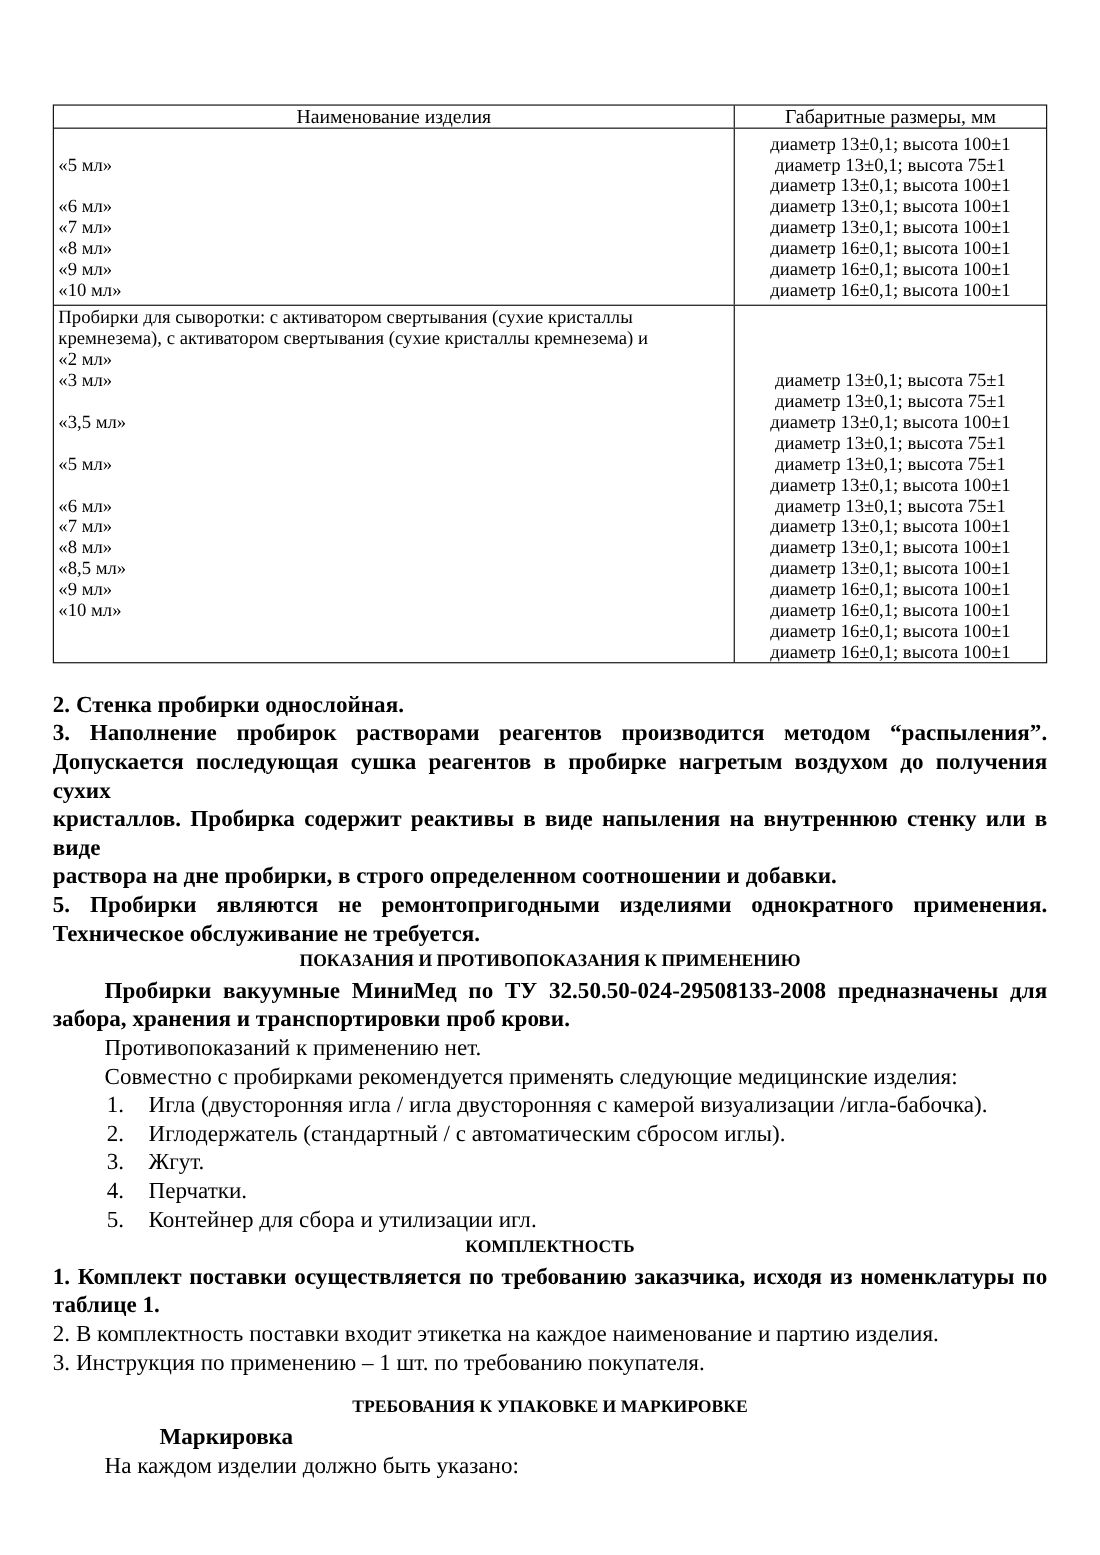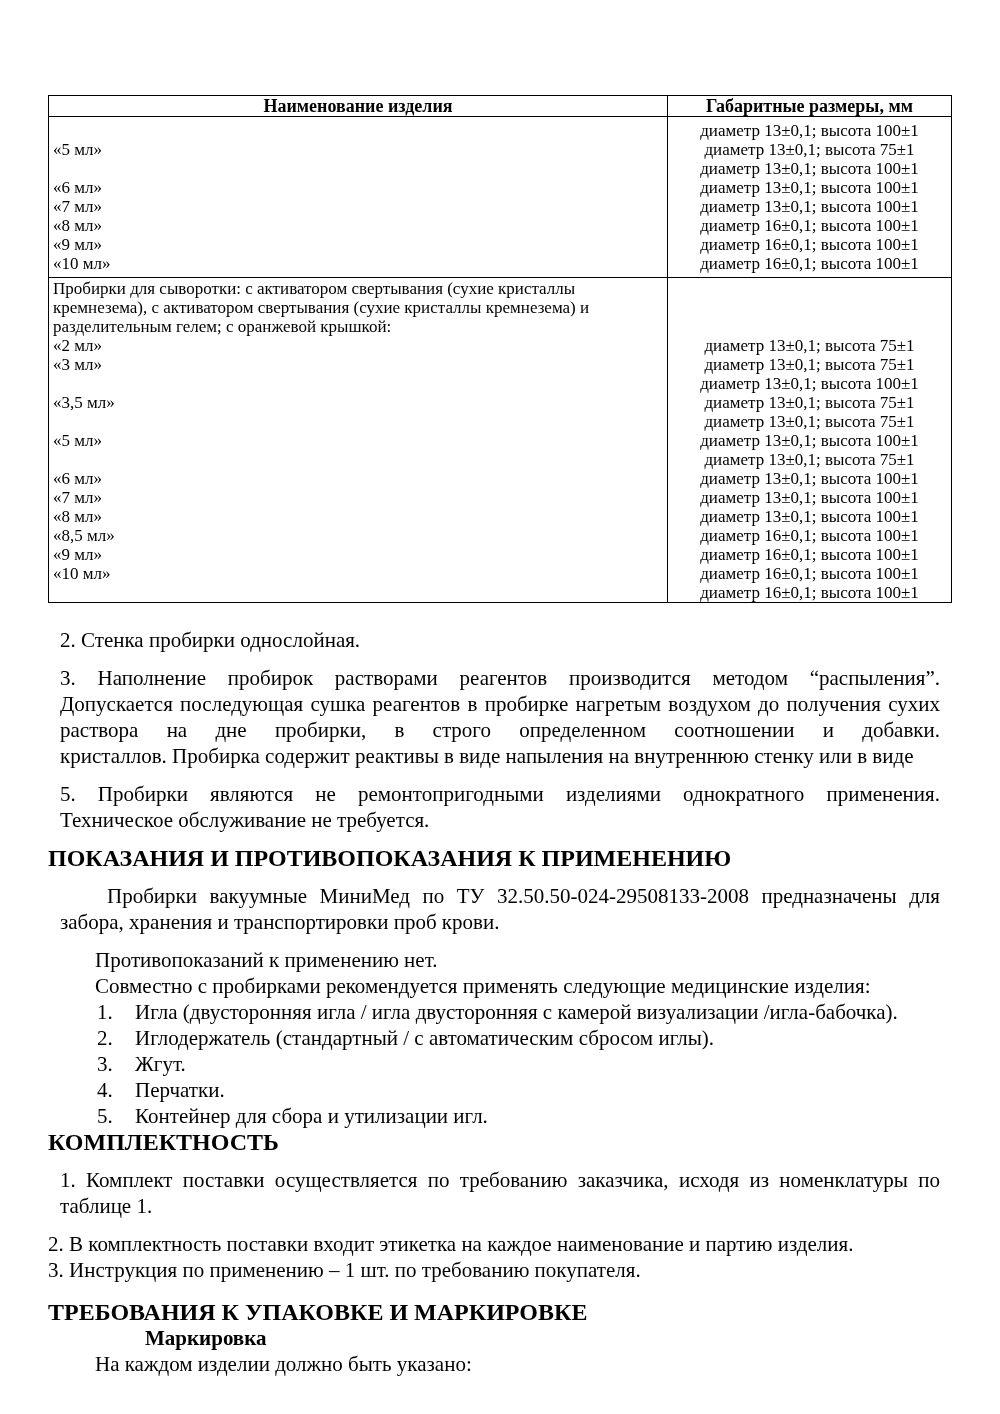--- a/index.html
+++ b/index.html
@@ -5,41 +5,41 @@
   html,body{margin:0;padding:0;background:#ffffff;}
   .page{
     width:1000px;height:1414px;background:#ffffff;color:#000000;
     font-family:"Liberation Serif","DejaVu Serif",serif;
     overflow:hidden;position:relative;
   }
   .content{margin:0 48px;}
 
   
   .tbl{margin-top:95px;border:1.5px solid #000;}
-  .thead{display:flex;border-bottom:1px solid #000;font-weight:bold;font-size:18px;}
+  .thead{display:flex;border-bottom:1px solid #000;font-weight:normal;font-size:18px;}
   .thead .tcell{line-height:20px;height:20px;text-align:center;white-space:nowrap;}
   .tcell{box-sizing:border-box;}
   .tcell.left{width:619px;border-right:1px solid #000;}
   .tcell.right{flex:1;}
   .trow{display:flex;font-size:17px;}
   .trow.s0{border-bottom:1px solid #000;}
   .trow.s0 .tcell{padding:4px 0;}
   .trow.s1 .tcell{padding:1px 0 0 0;}
   .tline{height:19px;line-height:19px;white-space:nowrap;}
   .tcell.left .tline{padding-left:4px;}
   .tcell.right .tline{text-align:center;}
 
   
   .bodytext{font-size:21px;line-height:26px;margin-top:24px;}
-  .para{margin:12px;}
+  .para{margin:0;font-weight:bold;}
   .bline{min-height:26px;}
   .just .bline:not(:last-child){text-align:justify;text-align-last:justify;}
   .indent .bline:first-child{text-indent:47px;}
   .pind{text-indent:47px;}
-  .h{font-weight:bold;font-size:24px;text-align:left;line-height:26px;}
+  .h{font-weight:bold;font-size:16px;text-align:center;line-height:26px;}
   .h.gap{margin-top:5px;}
   .sub{font-weight:bold;margin-left:97px;line-height:26px;}
   .mitem{line-height:26px;margin-left:49px;white-space:nowrap;}
   .mnum{display:inline-block;width:38px;}
 </style>
 </head>
 <body>
 
 <div class="page">
   <div class="content">
@@ -68,21 +68,20 @@
             <div class="tline">диаметр 13±0,1; высота 100±1</div>
             <div class="tline">диаметр 16±0,1; высота 100±1</div>
             <div class="tline">диаметр 16±0,1; высота 100±1</div>
             <div class="tline">диаметр 16±0,1; высота 100±1</div>
           </div>
       </div>
       <div class="trow s1">
         <div class="tcell left">
             <div class="tline">Пробирки для сыворотки: с активатором свертывания (сухие кристаллы</div>
             <div class="tline">кремнезема), с активатором свертывания (сухие кристаллы кремнезема) и</div>
-            <div class="tline">разделительным гелем; с оранжевой крышкой:</div>
             <div class="tline">«2 мл»</div>
             <div class="tline">«3 мл»</div>
             <div class="tline"></div>
             <div class="tline">«3,5 мл»</div>
             <div class="tline"></div>
             <div class="tline">«5 мл»</div>
             <div class="tline"></div>
             <div class="tline">«6 мл»</div>
             <div class="tline">«7 мл»</div>
             <div class="tline">«8 мл»</div>
@@ -112,22 +111,22 @@
       </div>
     </div>
 
     <div class="bodytext">
       <div class="para">
           <div class="bline">2. Стенка пробирки однослойная.</div>
         </div>
       <div class="para just">
           <div class="bline">3. Наполнение пробирок растворами реагентов производится методом “распыления”.</div>
           <div class="bline">Допускается последующая сушка реагентов в пробирке нагретым воздухом до получения сухих</div>
+          <div class="bline">кристаллов. Пробирка содержит реактивы в виде напыления на внутреннюю стенку или в виде</div>
           <div class="bline">раствора на дне пробирки, в строго определенном соотношении и добавки.</div>
-          <div class="bline">кристаллов. Пробирка содержит реактивы в виде напыления на внутреннюю стенку или в виде</div>
         </div>
       <div class="para just">
           <div class="bline">5. Пробирки являются не ремонтопригодными изделиями однократного применения.</div>
           <div class="bline">Техническое обслуживание не требуется.</div>
         </div>
     </div>
 
     <div class="bodytext" style="margin-top:0;">
       <div class="h">ПОКАЗАНИЯ И ПРОТИВОПОКАЗАНИЯ К ПРИМЕНЕНИЮ</div>
       <div class="para just indent">

